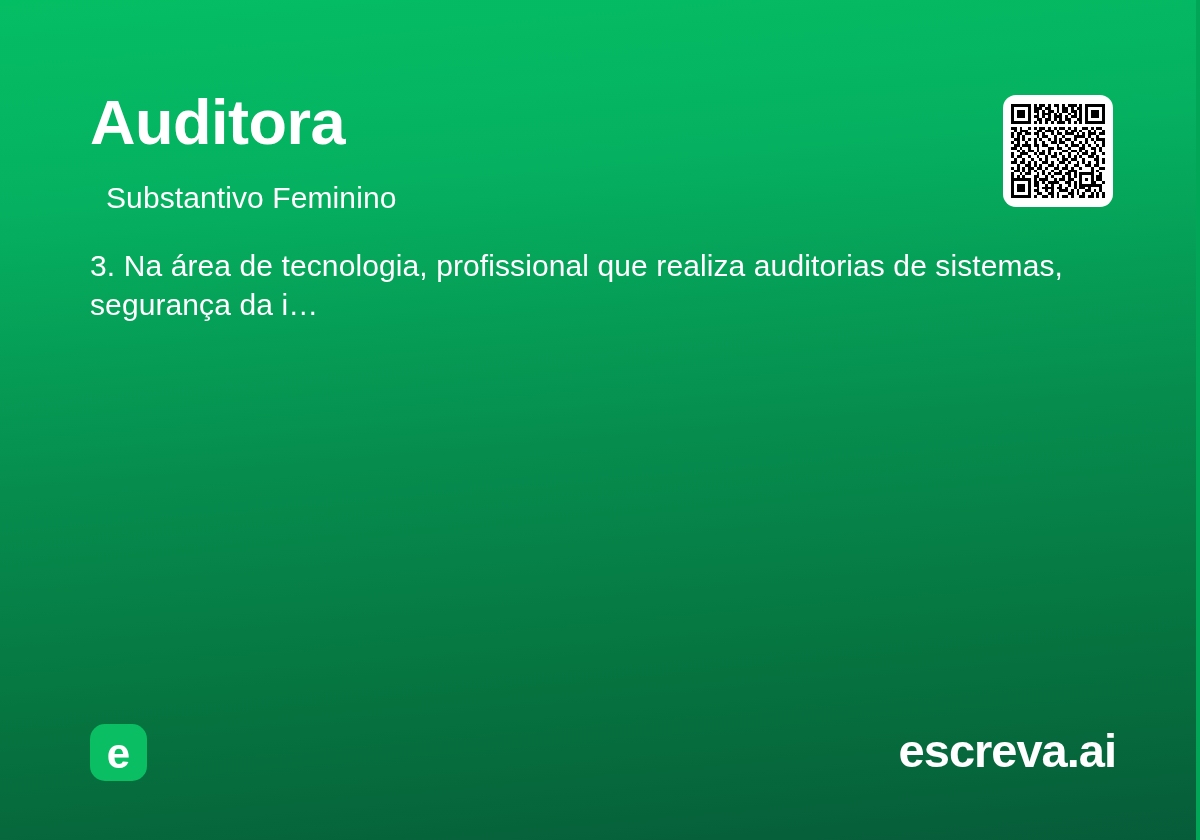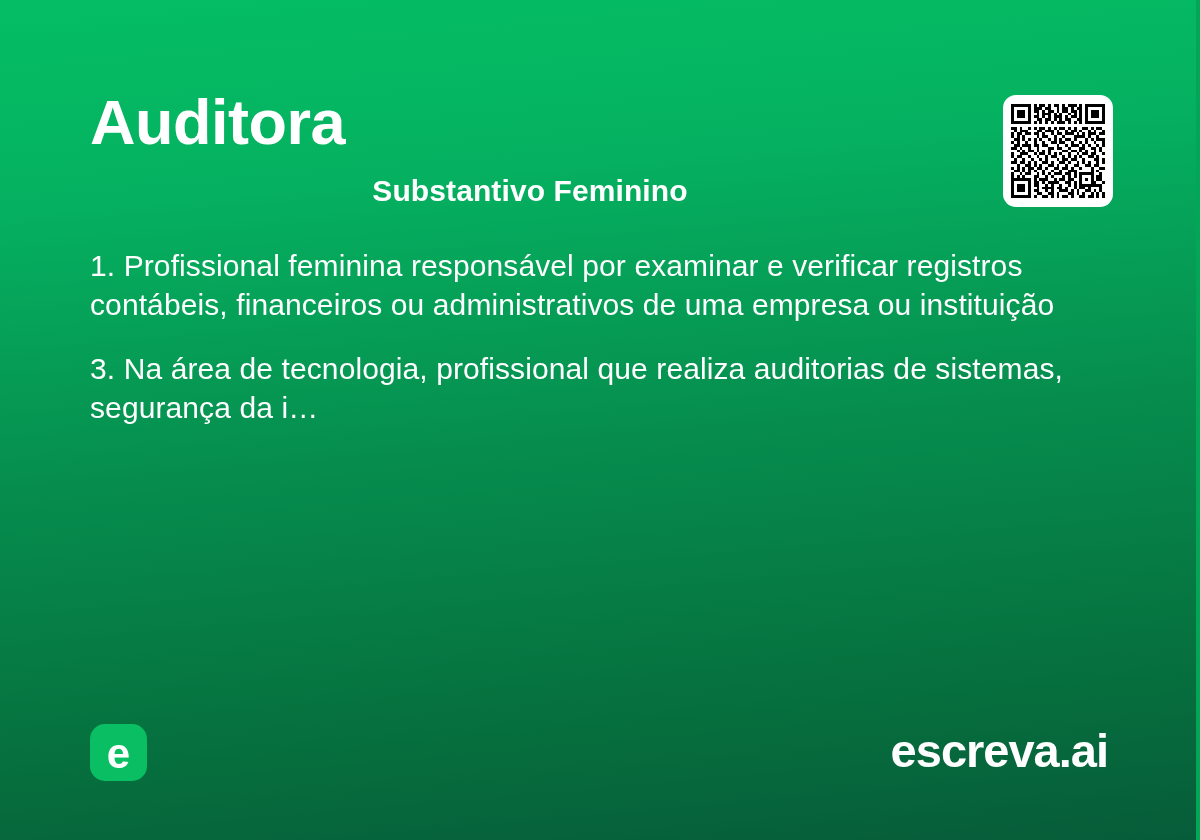--- a/index.html
+++ b/index.html
@@ -36,29 +36,28 @@
     margin: 0;
     color: #ffffff;
     font-size: 63px;
     font-weight: bold;
     line-height: 68px;
     letter-spacing: -0.5px;
     white-space: nowrap;
   }
 
   #word-class {
-    margin: 9px;
+    margin: 16px;
     padding-top: 8px;
     color: #ffffff;
     font-size: 30px;
-    font-weight: bold;
+    font-weight: normal;
     line-height: 36px;
     letter-spacing: 0.1px;
     white-space: nowrap;
-    text-align: center;
   }
 
   
   #qr-card {
     position: absolute;
     left: 1003px;
     top: 95px;
     width: 110px;
     height: 112px;
     box-sizing: border-box;
@@ -106,21 +105,21 @@
     height: 57px;
     color: #ffffff;
     font-size: 42px;
     font-weight: bold;
     line-height: 59px;
     text-align: center;
   }
 
   #brand-wordmark {
     position: absolute;
-    right: 88px;
+    right: 80px;
     top: 723px;
     color: #ffffff;
     font-size: 47px;
     font-weight: bold;
     line-height: 56px;
     letter-spacing: -1px;
     white-space: nowrap;
   }
 </style>
 </head>
@@ -455,21 +454,20 @@
           <rect x="18" y="32" width="2" height="1"></rect>
         <rect x="21" y="32" width="1" height="1"></rect>
           <rect x="24" y="32" width="1" height="1"></rect>
         <rect x="27" y="32" width="2" height="1"></rect>
           <rect x="30" y="32" width="1" height="1"></rect>
       </g>
     </svg>
   </div>
 
   <div id="definitions">
-    <p class="definition">1. Profissional feminina responsável por examinar e verificar registros contábeis, financeiros ou administrativos de uma empresa ou instituição</p>
     <p class="definition">3. Na área de tecnologia, profissional que realiza auditorias de sistemas, segurança da i…</p>
   </div>
 
   <div id="footer-logo">
     <span>e</span>
   </div>
 
   <div id="brand-wordmark">escreva.ai</div>
 
 </div>

